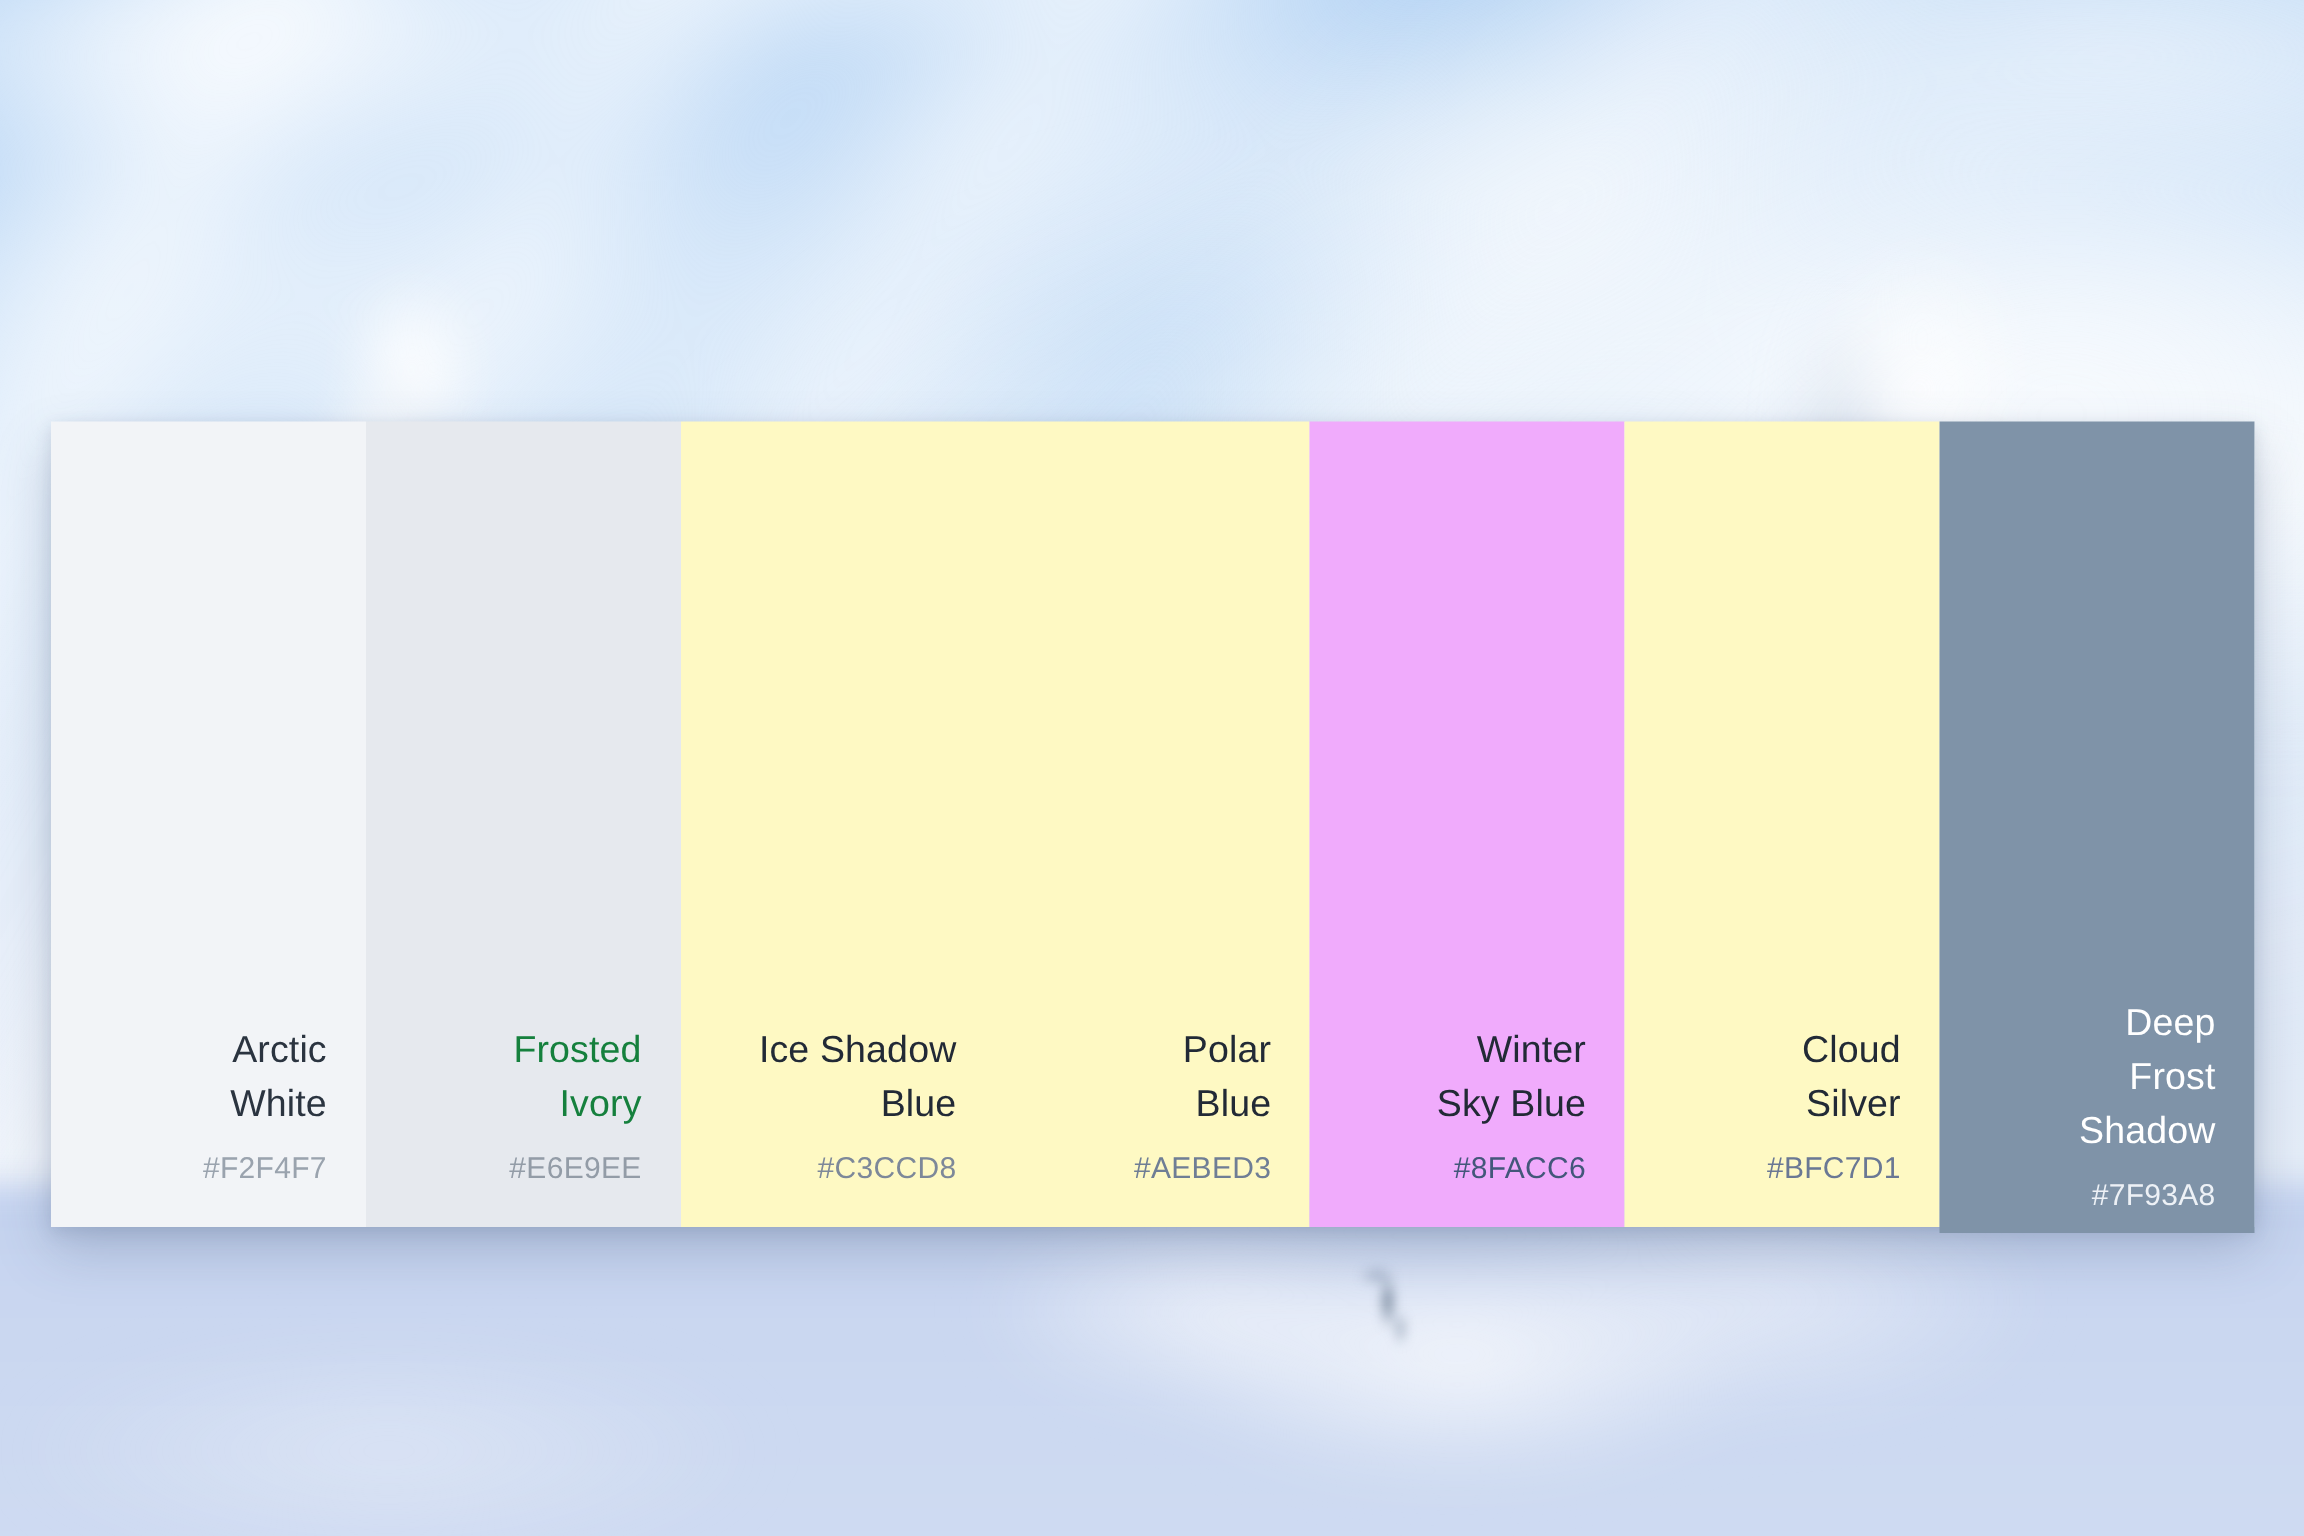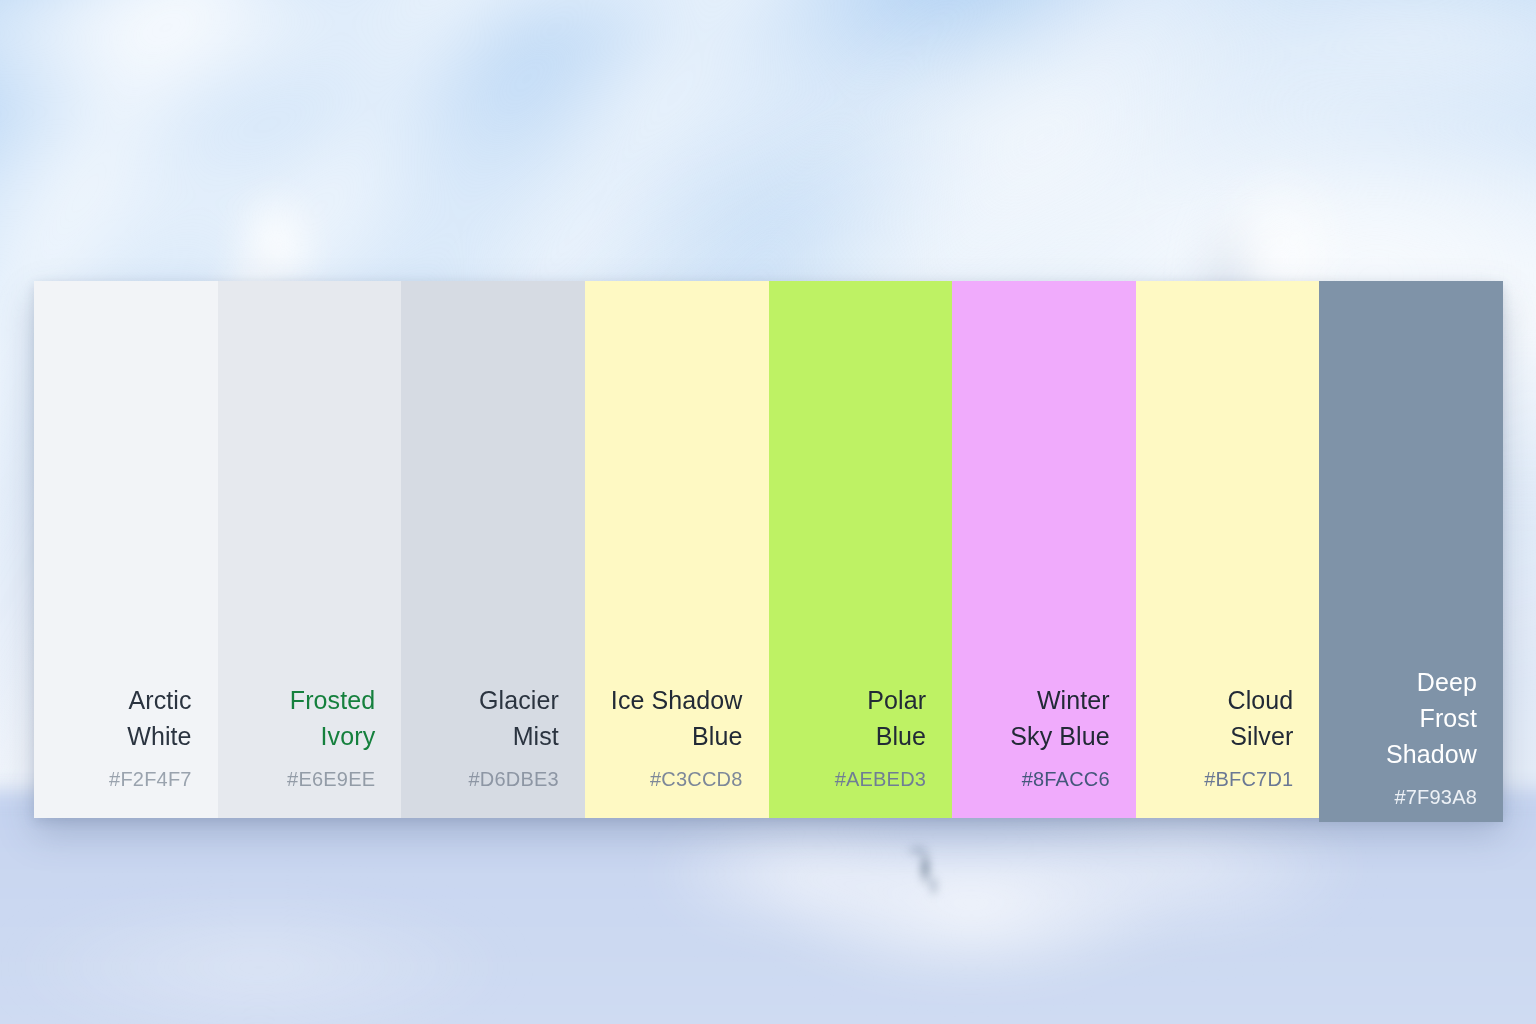--- a/index.html
+++ b/index.html
@@ -205,33 +205,28 @@
 White</div>
       <div class="hex" style="color: rgb(154, 163, 174);">#F2F4F7</div>
     </div>
 
     <div class="swatch" style="background: rgb(230, 233, 238);">
       <div class="name" style="color: #15803d;">Frosted
 Ivory</div>
       <div class="hex" style="color: rgb(147, 156, 167);">#E6E9EE</div>
     </div>
 
-    <div class="swatch" style="background: rgb(214, 219, 227);">
-      <div class="name" style="color: rgb(43, 52, 64);">Glacier
-Mist</div>
-      <div class="hex" style="color: rgb(141, 150, 164);">#D6DBE3</div>
-    </div>
 
     <div class="swatch" style="background: #fef9c3;">
       <div class="name" style="color: rgb(34, 42, 54);">Ice Shadow
 Blue</div>
       <div class="hex" style="color: rgb(125, 136, 153);">#C3CCD8</div>
     </div>
 
-    <div class="swatch" style="background: #bef264;">
+    <div class="swatch" style="background: #fef9c3;">
       <div class="name" style="color: rgb(34, 42, 54);">Polar
 Blue</div>
       <div class="hex" style="color: rgb(111, 126, 149);">#AEBED3</div>
     </div>
 
     <div class="swatch" style="background: #f0abfc;">
       <div class="name" style="color: rgb(34, 42, 54);">Winter
 Sky Blue</div>
       <div class="hex" style="color: rgb(67, 87, 122);">#8FACC6</div>
     </div>

